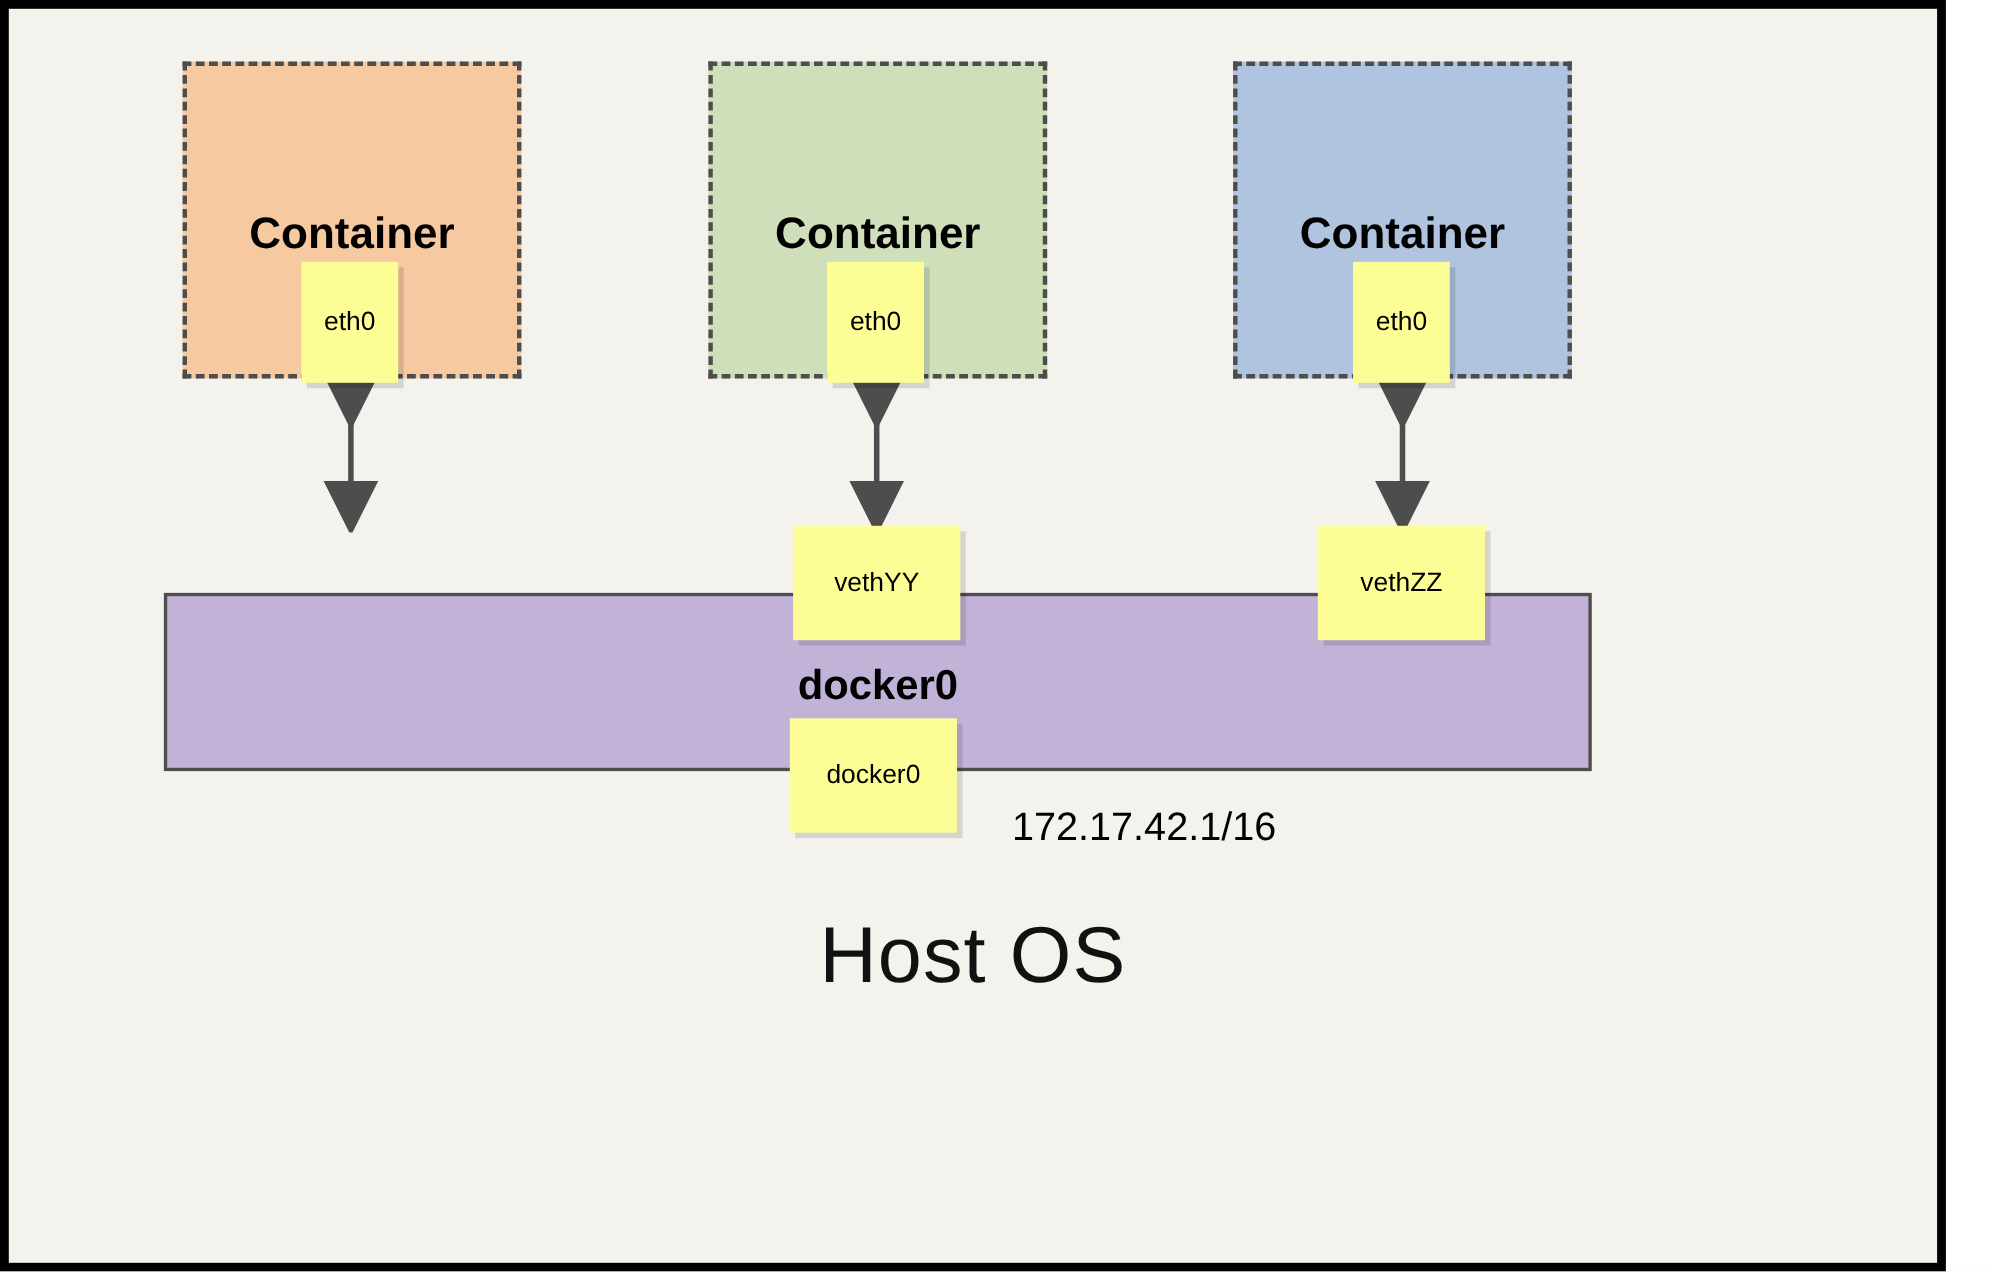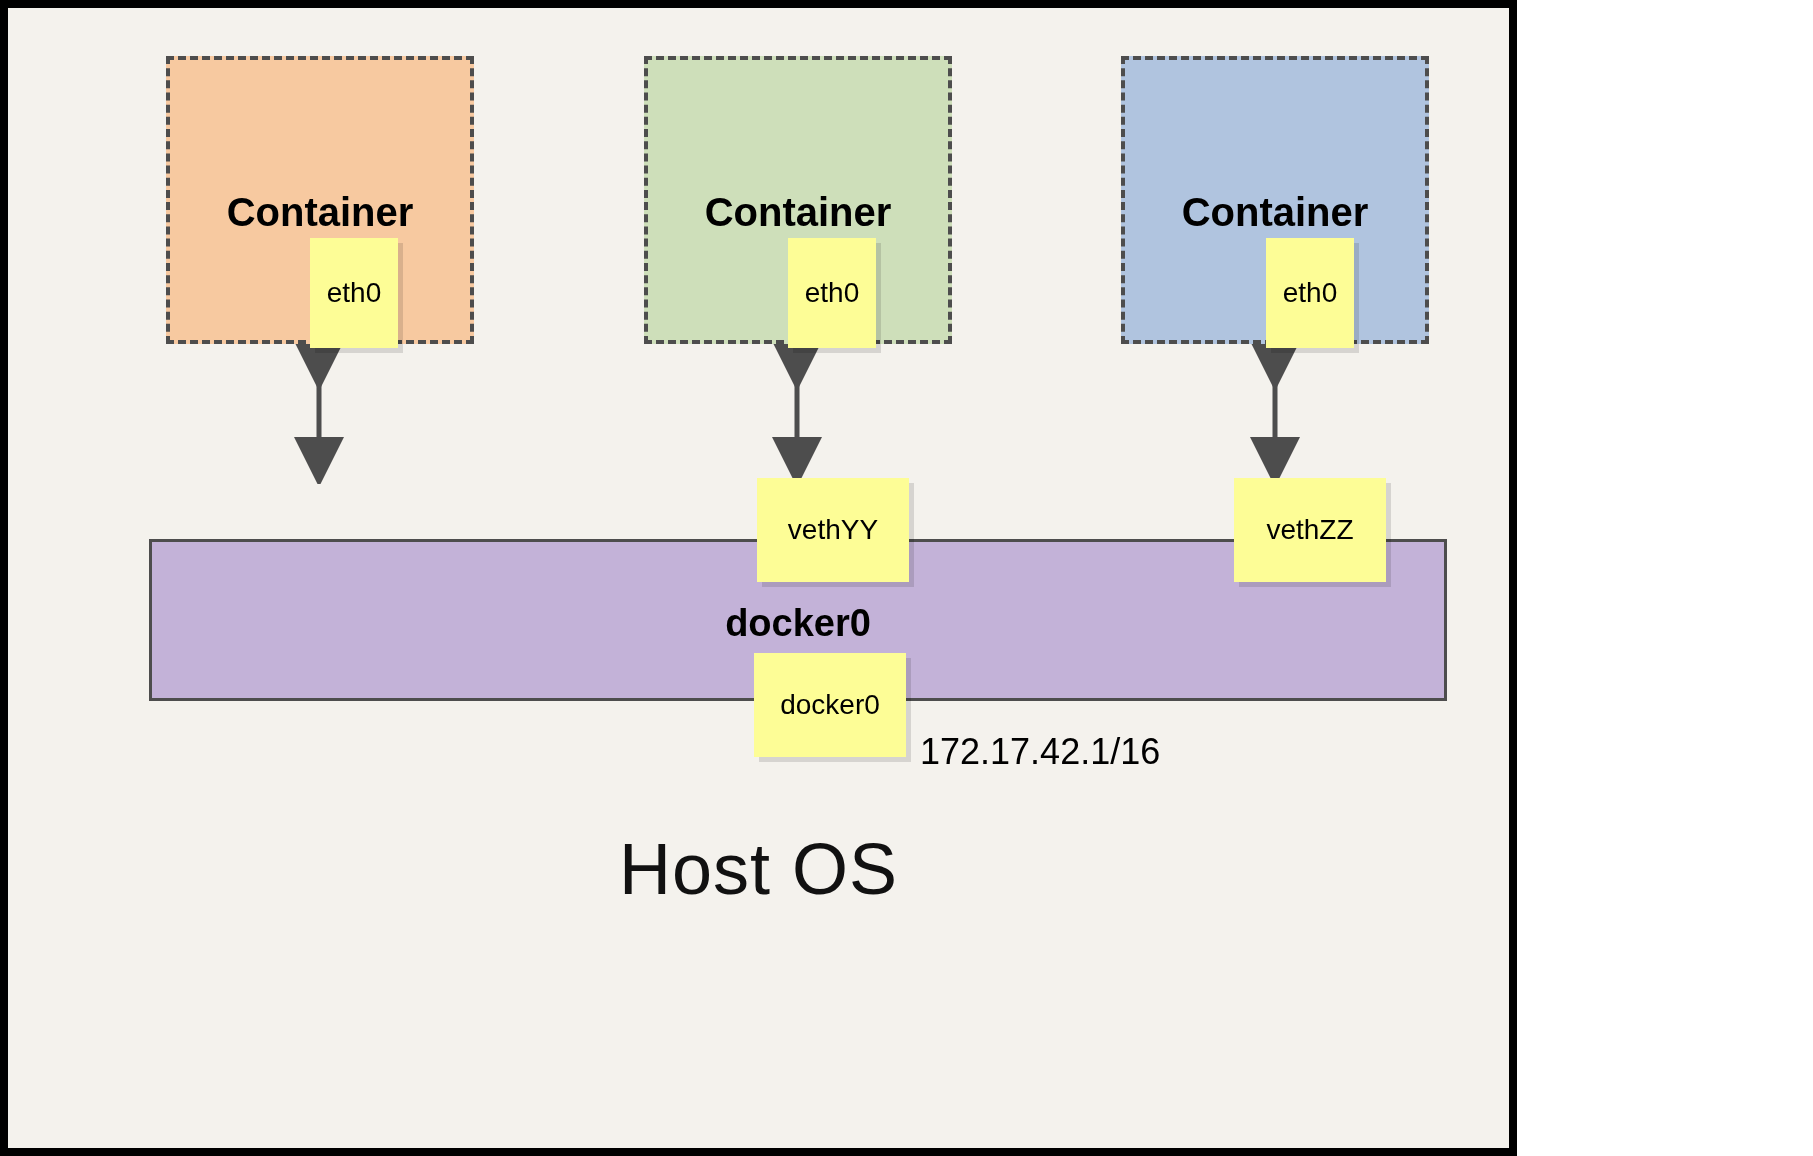--- a/index.html
+++ b/index.html
@@ -4,21 +4,21 @@
 <title>Docker networking diagram</title>
 <style>
   html, body {
     margin: 0;
     padding: 0;
     background: #ffffff;
   }
 
   #canvas {
     position: relative;
-    width: 1517px;
+    width: 1769px;
     height: 1156px;
     background: #000000;
     box-sizing: border-box;
     padding: 8px;
     font-family: "Liberation Sans", sans-serif;
     overflow: hidden;
   }
 
   #stage {
     position: relative;
@@ -53,24 +53,23 @@
   
   .note-box {
     position: absolute;
     background: #fdfd96;
     box-sizing: border-box;
     box-shadow: 5px 5px 0 0 rgba(0,0,0,0.12);
     display: flex;
     align-items: center;
     justify-content: center;
     color: #000000;
-    font-size: 28px;
+    font-size: 24px;
     font-weight: normal;
     z-index: 20;
-    margin-left: 36px;
   }
 
   .eth-box  { width: 88px;  height: 110px; }
   .veth-box { width: 152px; height: 104px; }
   .bridge-ip-box { width: 152px; height: 104px; }
 
   #eth0-1 { left: 266px;  top: 230px; }
   #eth0-2 { left: 744px;  top: 230px; }
   #eth0-3 { left: 1222px; top: 230px; }
 

